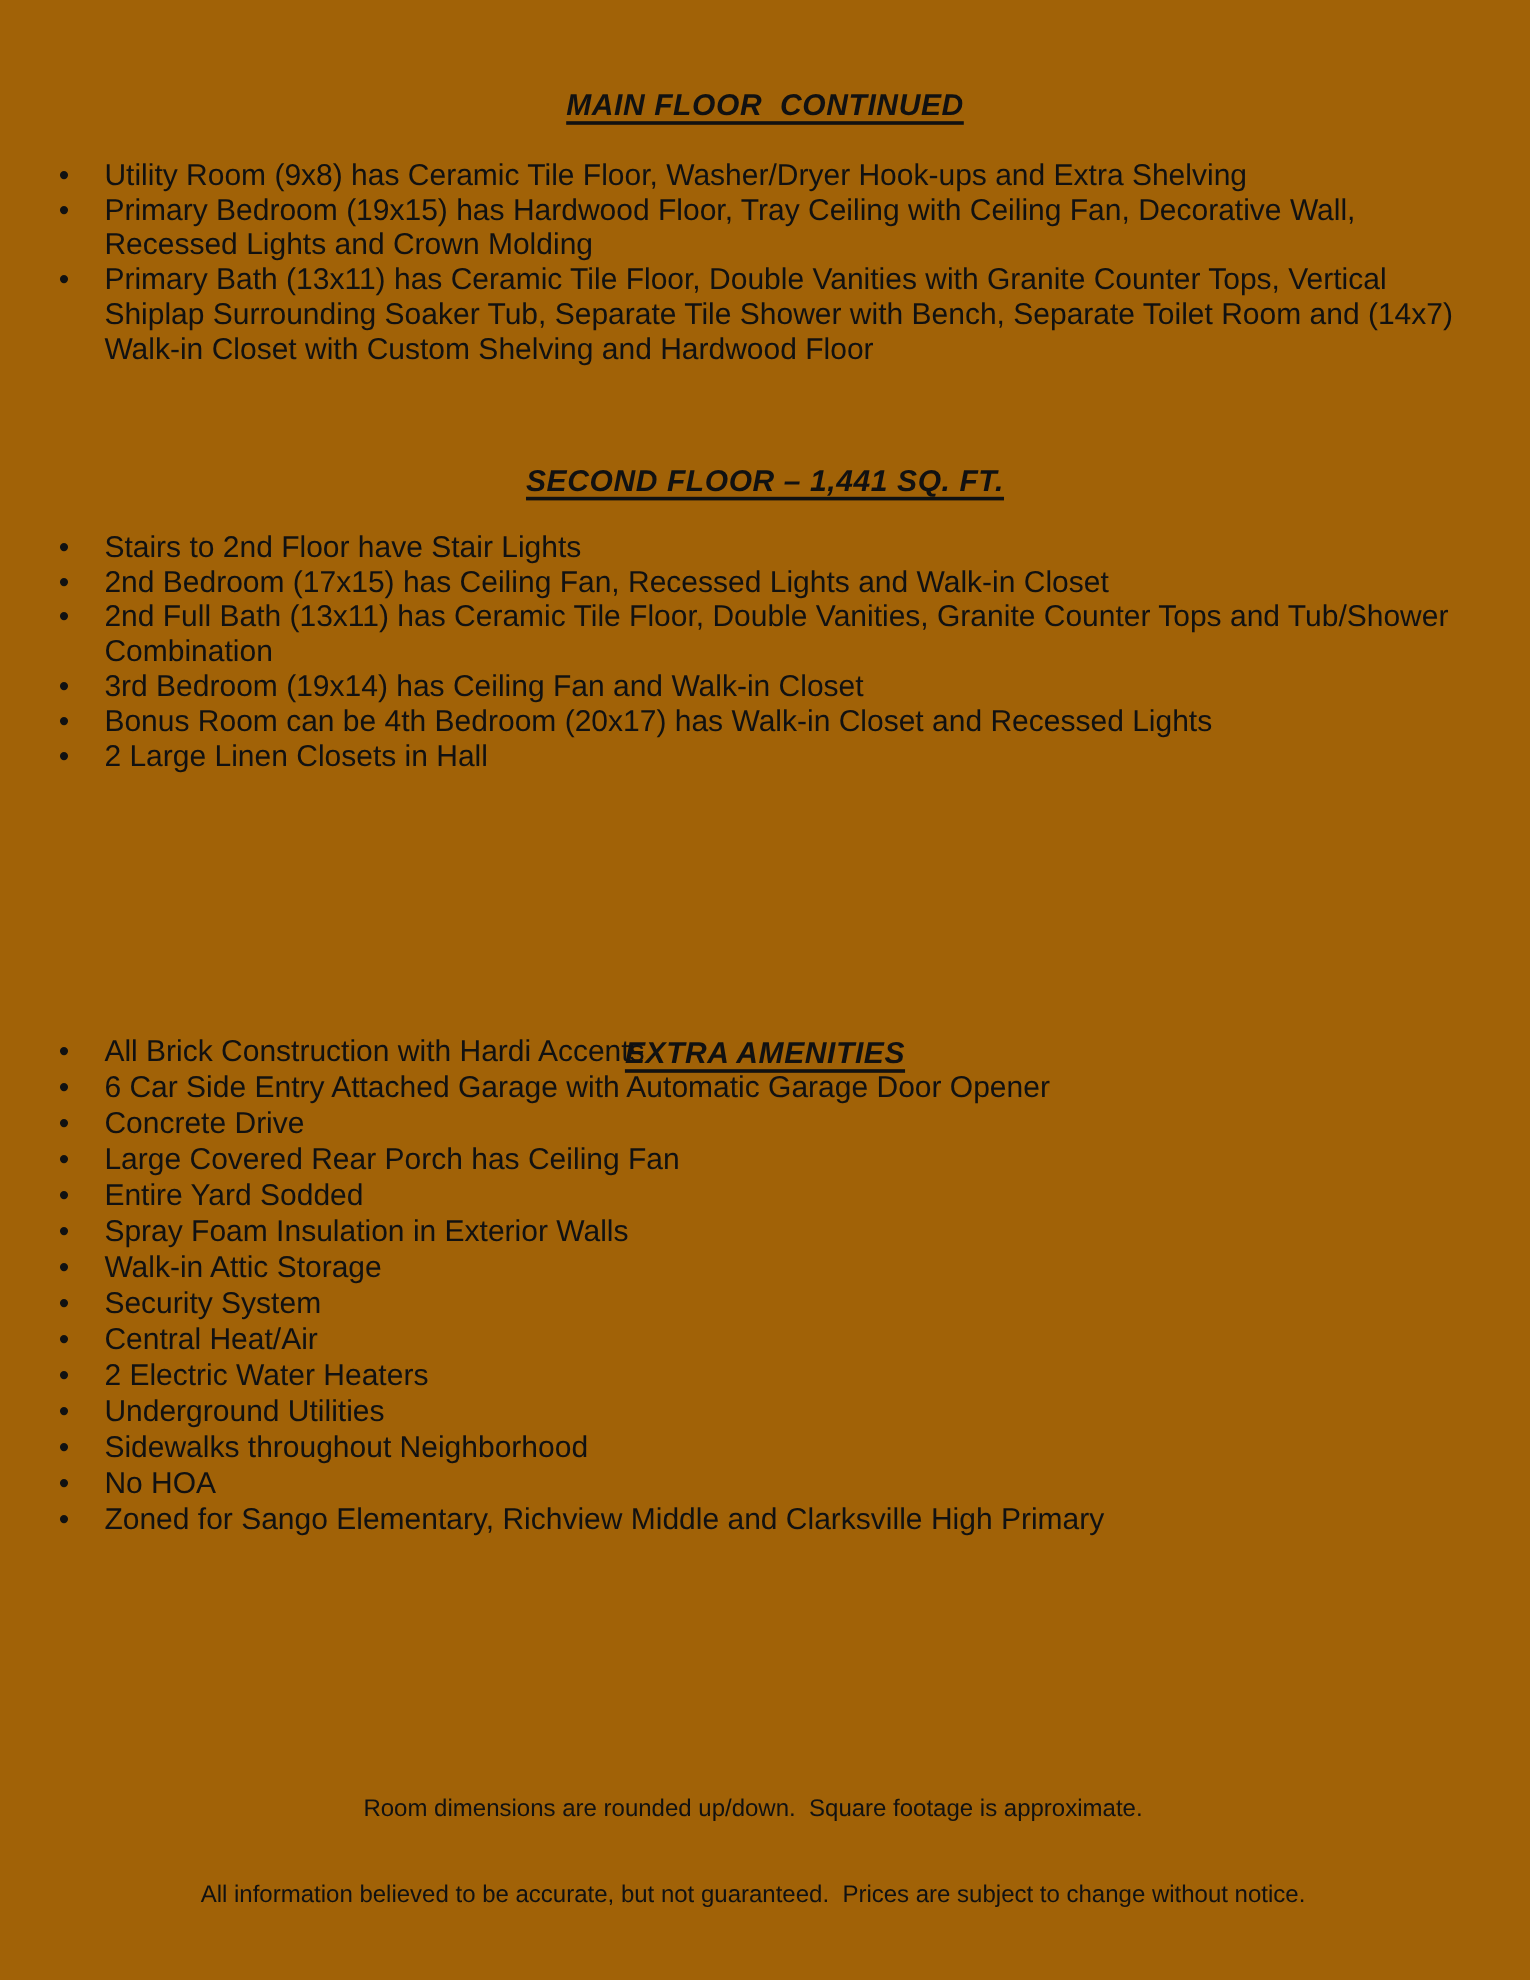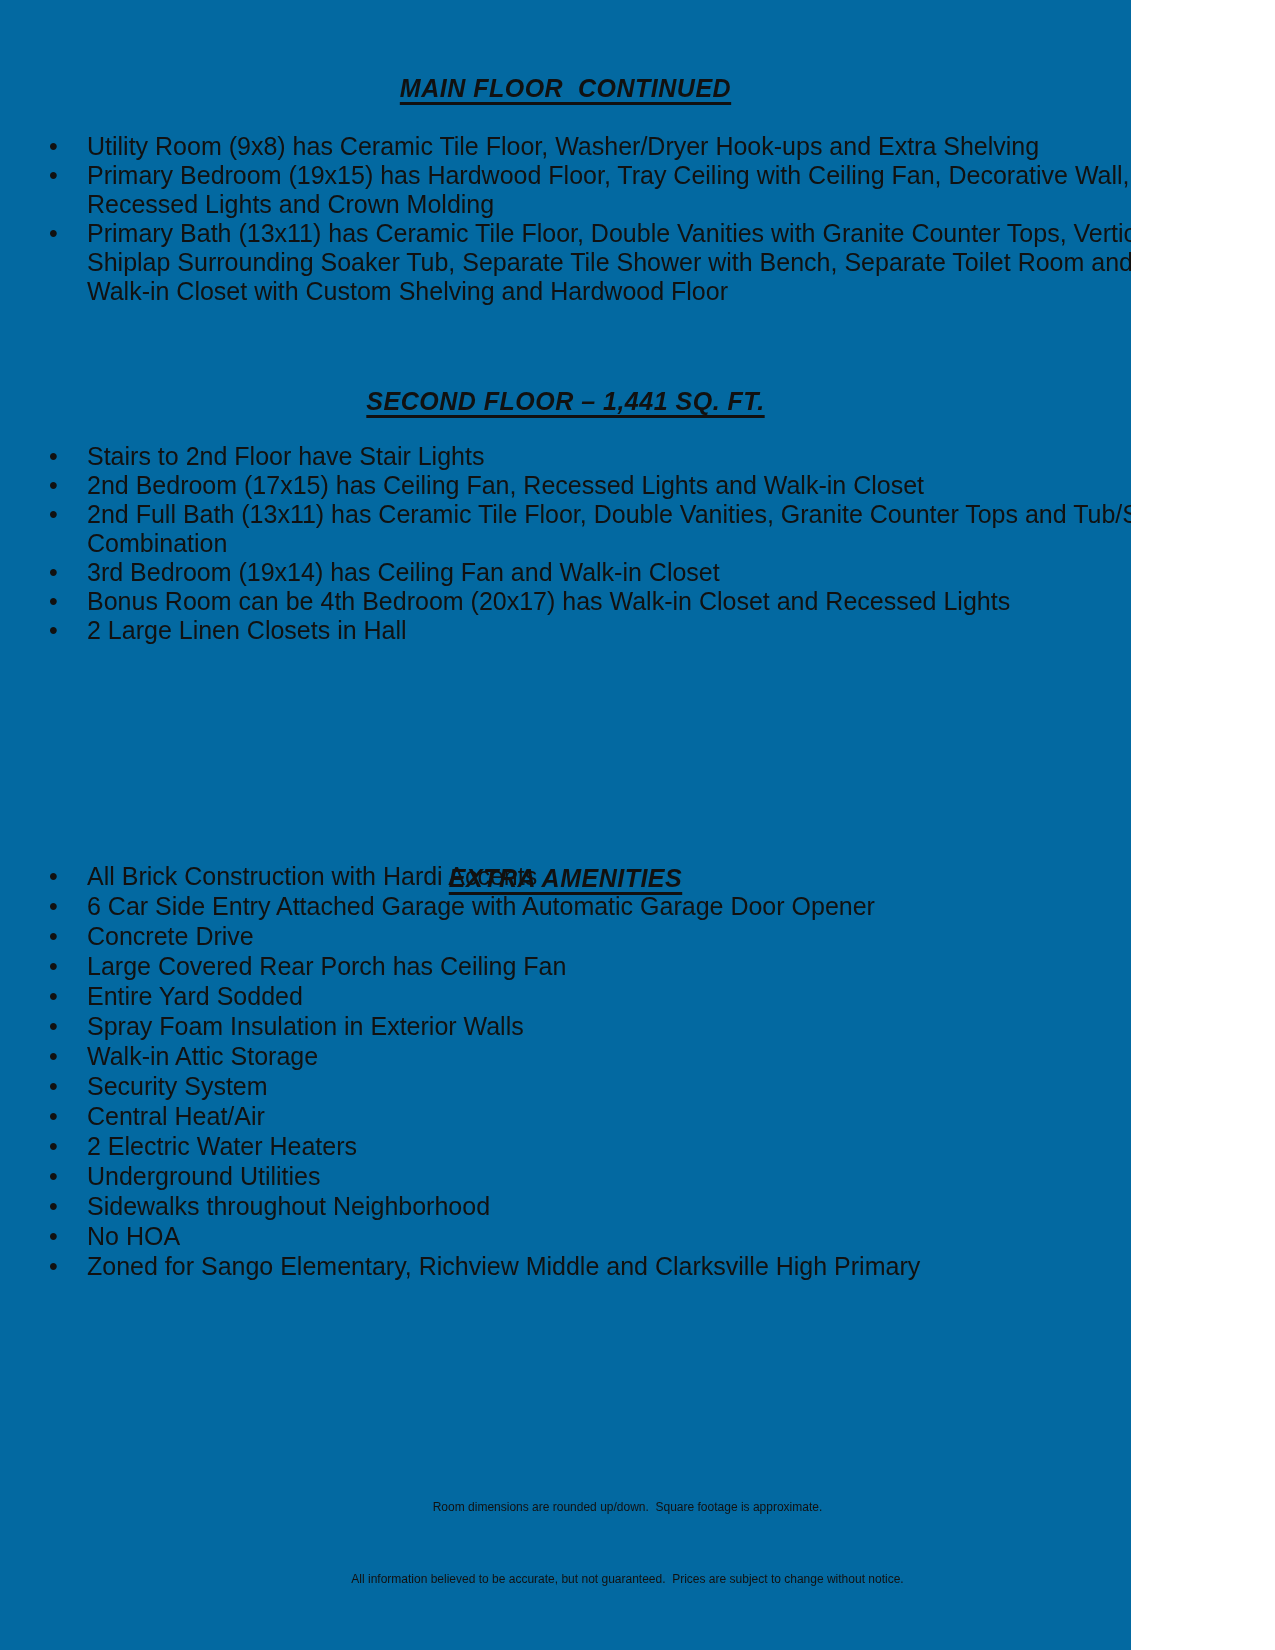--- a/index.html
+++ b/index.html
@@ -2,23 +2,23 @@
 <html><head>
 <meta charset="utf-8">
 <style>
   html, body {
     margin: 0;
     padding: 0;
     background: #ffffff;
   }
   .page {
     position: relative;
-    width: 1131px;
+    width: 1275px;
     height: 1650px;
-    background: #0369a1;
+    background: #a16207;
     color: #111111;
     font-family: "Liberation Sans", "DejaVu Sans", sans-serif;
     font-size: 25px;
     overflow: hidden;
   }
   .section-title {
     position: absolute;
     left: 0;
     width: 100%;
     text-align: center;
@@ -59,21 +59,21 @@
   #title-second-floor { top: 387px; }
   #list-second-floor  { top: 442px; }
   #title-amenities    { top: 837px; margin-top: 27px; }
   #list-amenities     { top: 861px; }
   .footer {
     position: absolute;
     top: 1447px;
     left: 0;
     width: 1255px;
     text-align: center;
-    font-size: 12px;
+    font-size: 20px;
     line-height: 24px;
     white-space: pre;
   }
 </style>
 </head>
 <body>
 
 <div class="page">
 
   <div class="section-title" id="title-main-floor">MAIN FLOOR  CONTINUED</div>

